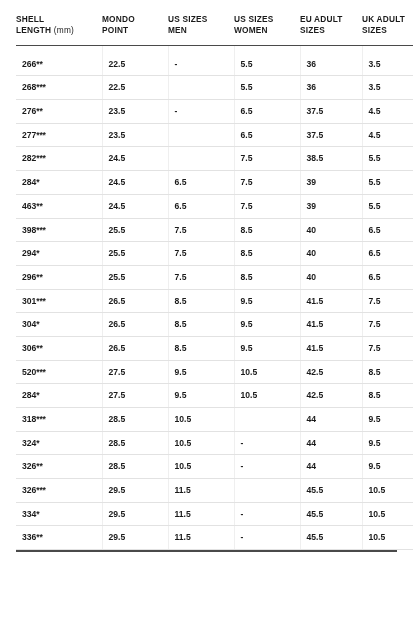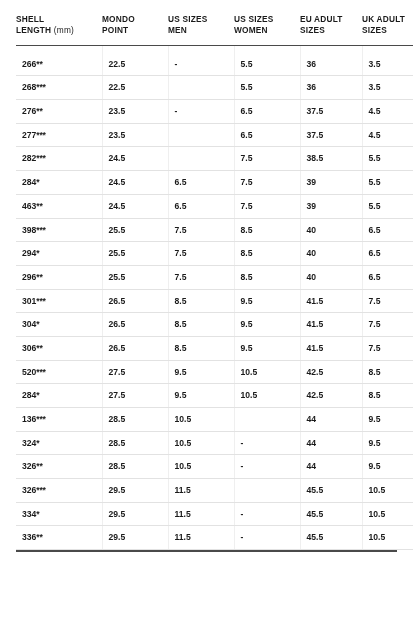--- a/index.html
+++ b/index.html
@@ -228,21 +228,21 @@
         </tr>
         <tr>
           <td class="shell-cell"><span>284</span><sup class="stars">*</sup></td>
           <td class="num-cell">27.5</td>
           <td class="num-cell">9.5</td>
           <td class="num-cell">10.5</td>
           <td class="num-cell">42.5</td>
           <td class="num-cell">8.5</td>
         </tr>
         <tr>
-          <td class="shell-cell"><span>136</span><sup class="stars">***</sup></td>
+          <td class="shell-cell"><span>318</span><sup class="stars">***</sup></td>
           <td class="num-cell">28.5</td>
           <td class="num-cell">10.5</td>
           <td class="num-cell"></td>
           <td class="num-cell">44</td>
           <td class="num-cell">9.5</td>
         </tr>
         <tr>
           <td class="shell-cell"><span>324</span><sup class="stars">*</sup></td>
           <td class="num-cell">28.5</td>
           <td class="num-cell">10.5</td>

